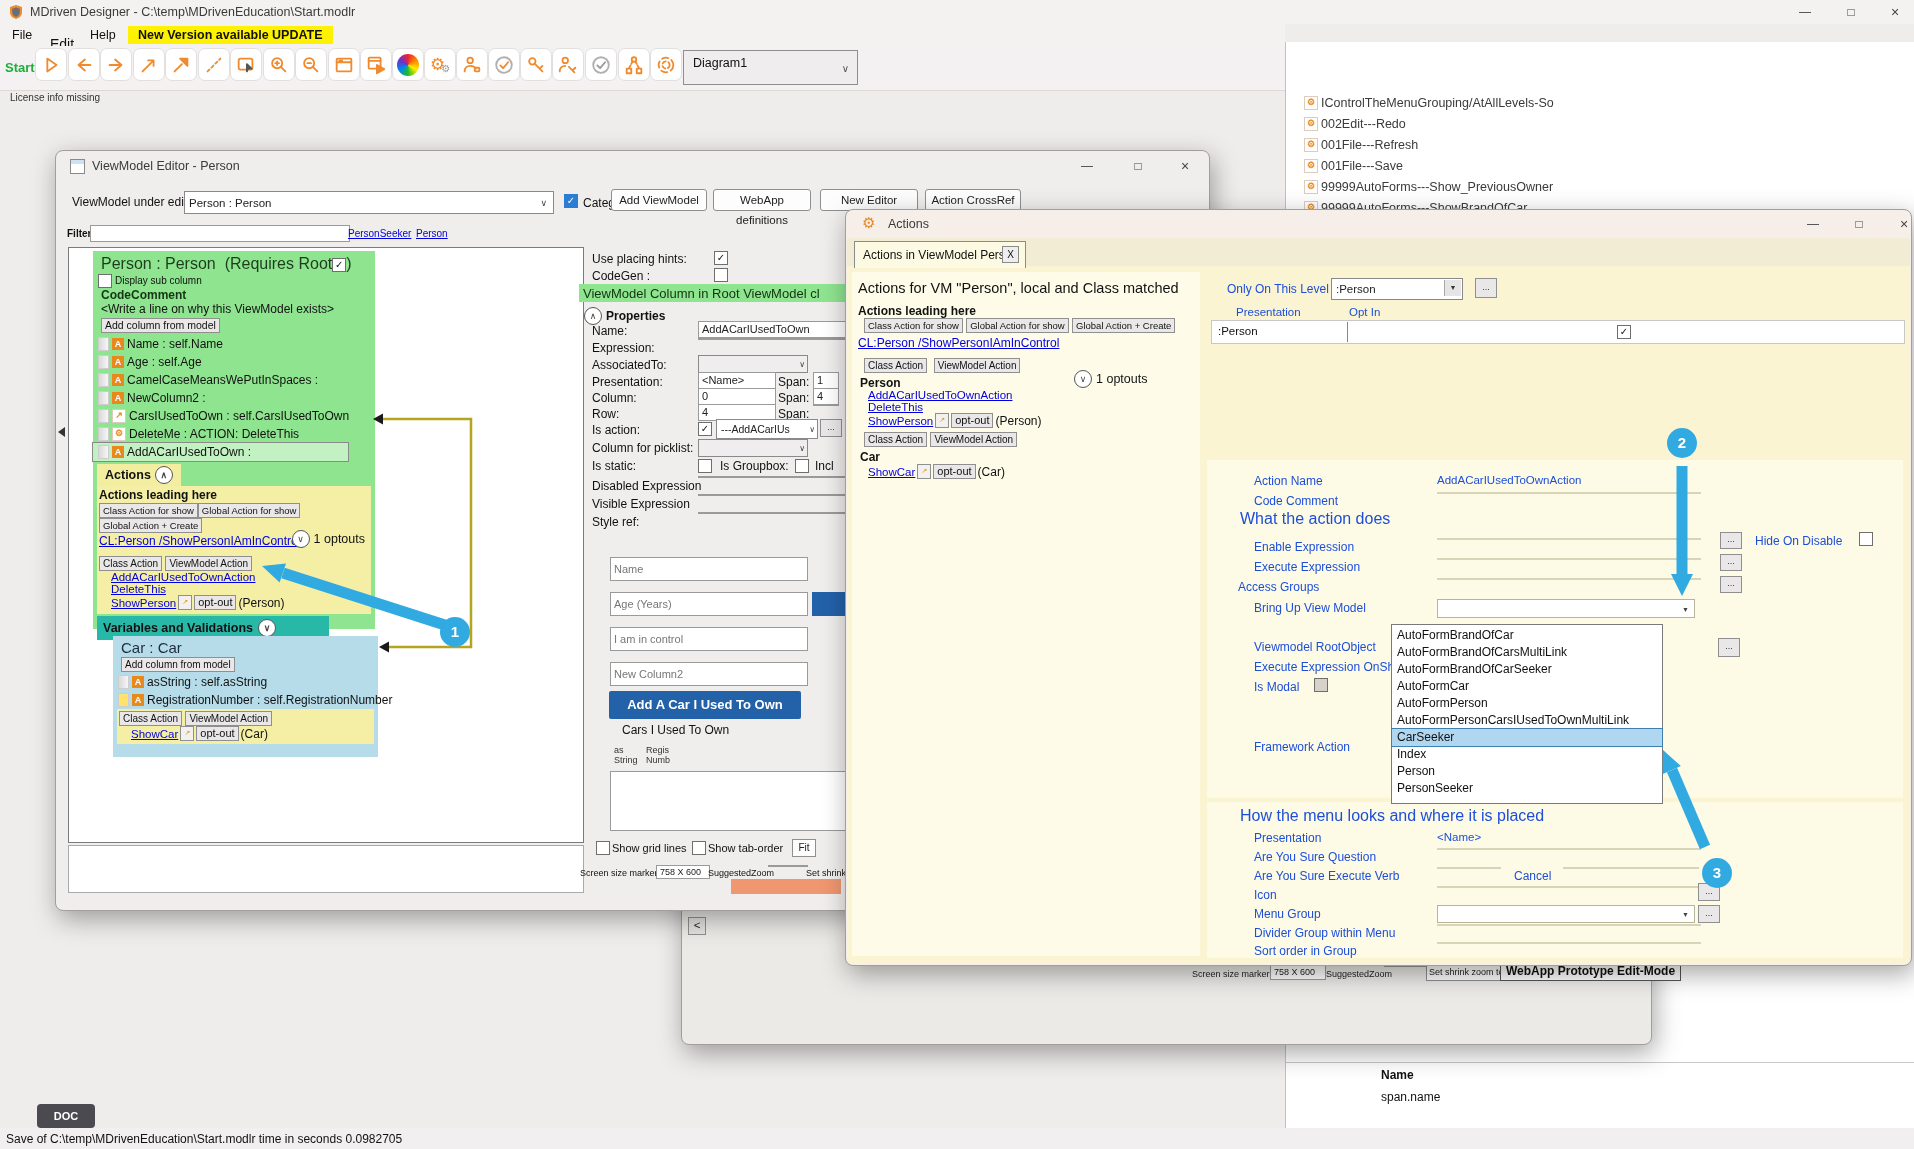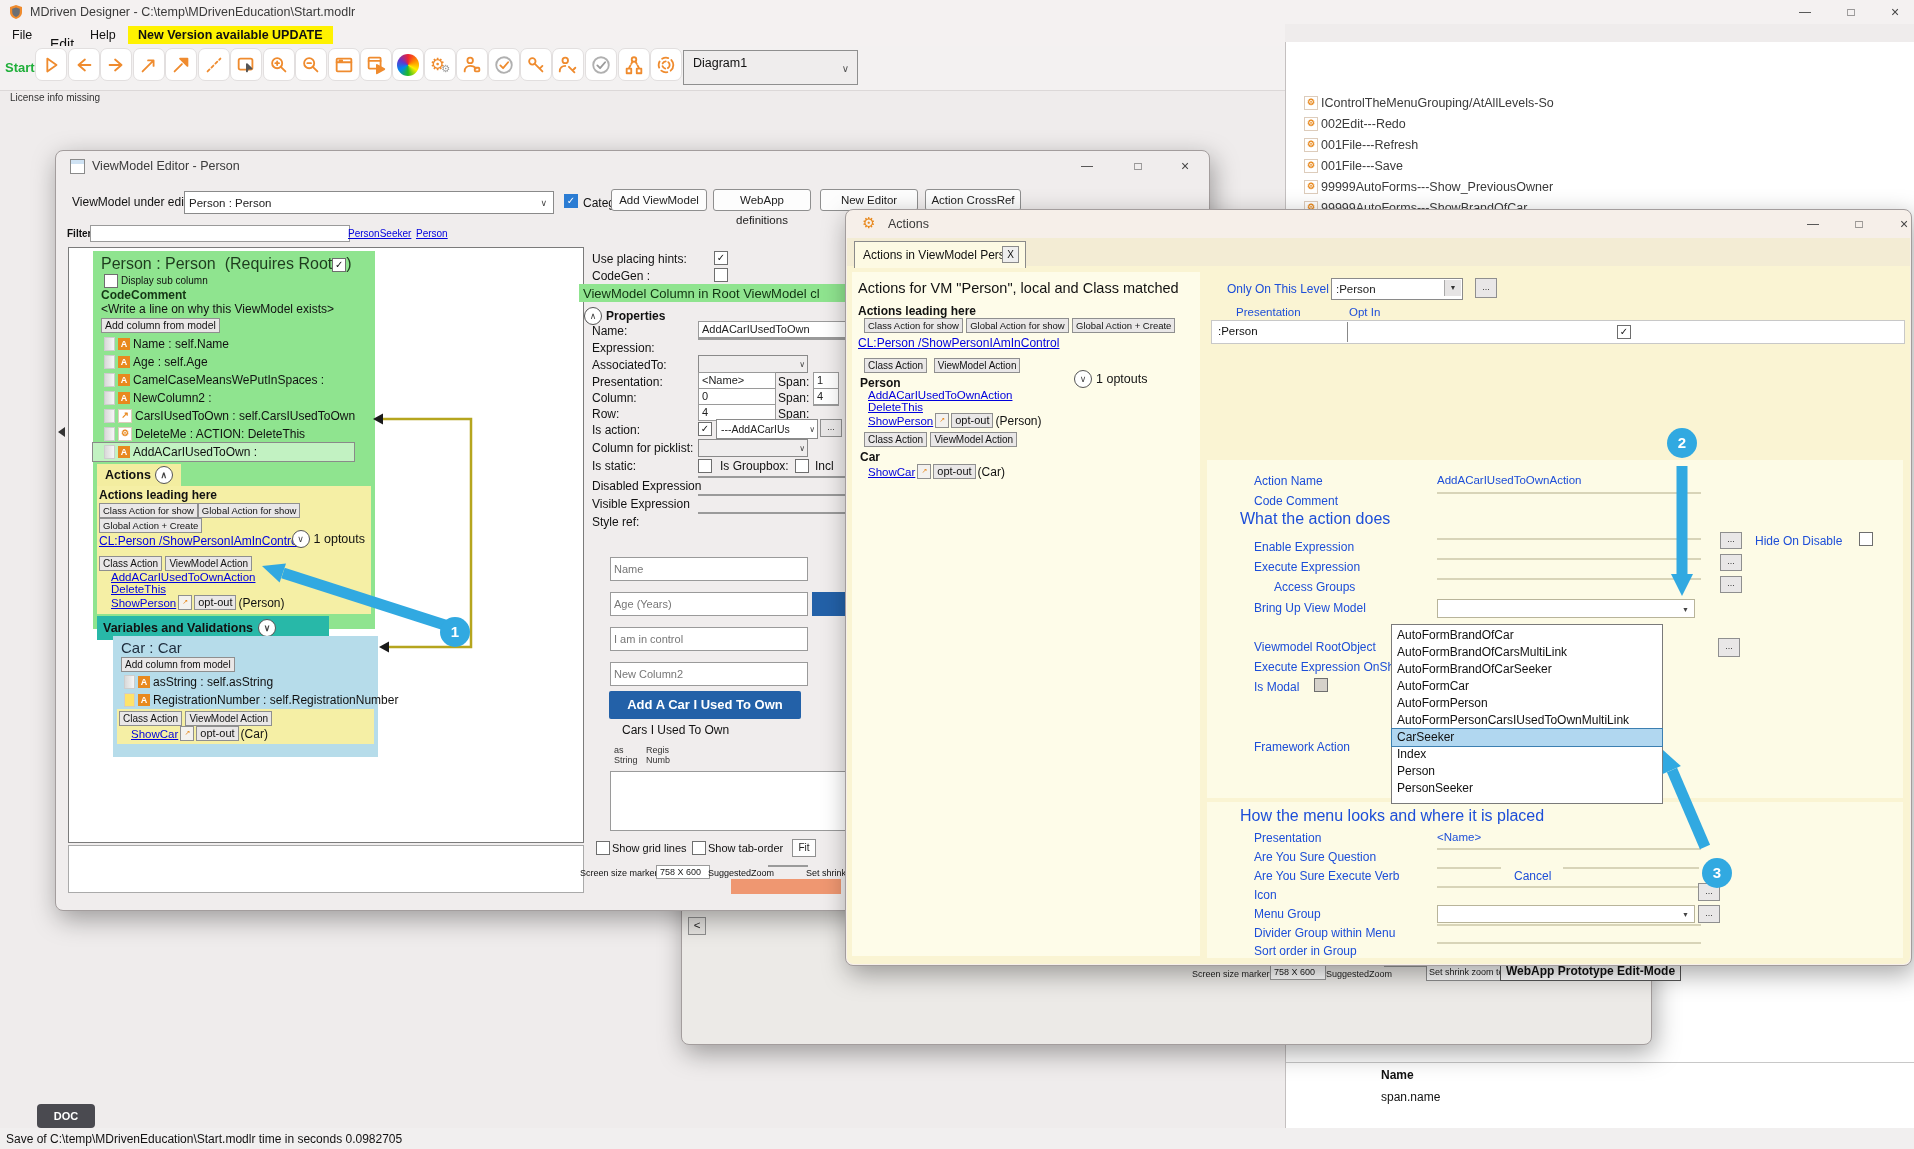--- a/index.html
+++ b/index.html
@@ -16,21 +16,21 @@
   .chk.on::after{content:"✓"}
   .chk.blue{background:#2b7cd3;border-color:#2b7cd3;color:#fff}
   .chk.dis{background:#d6d2ca}
   .combo{position:absolute;background:#fff;border:1px solid #8a8a8a;overflow:hidden;white-space:nowrap}
   .combo .ctext{position:absolute;left:4px;top:50%;transform:translateY(-50%);font-size:11.5px;color:#222}
   .carr{position:absolute;right:2px;top:50%;transform:translateY(-50%);font-size:7px;color:#444}
   .dots{position:absolute;background:#e9e7e7;border:1px solid #8f8f8f;font-size:9px;text-align:center;color:#333;line-height:12px;cursor:pointer}
   .wctl{position:absolute;width:34px;height:20px;text-align:center;color:#444;font-size:12px;line-height:20px;cursor:pointer}
   .tbtn{position:absolute;top:48px;width:30px;height:31px;background:#fff;border:1px solid #e2dfdf;border-radius:7px;display:flex;align-items:center;justify-content:center;cursor:pointer}
   .tbtn svg{stroke:#ef8b2e;fill:none;stroke-width:2;stroke-linecap:round;stroke-linejoin:round}
-  .prow{display:flex;align-items:center;height:18px;font-size:12px;gap:3px;padding-left:11px;white-space:nowrap}
+  .prow{display:flex;align-items:center;height:18px;font-size:12px;gap:3px;padding-left:5px;white-space:nowrap}
   .grip{width:9px;height:12px;background:linear-gradient(90deg,#d9d9d9,#f6f6f6);border:1px solid #cdcdcd;flex:none}
   .aico{width:12px;height:12px;background:#e8891e;color:#fff;font-size:9px;font-weight:bold;text-align:center;line-height:12px;flex:none}
   .aico.wht{background:#fff;color:#e8891e;border:1px solid #dcb;line-height:10px}
   .mini{display:inline-block;width:12px;height:13px;background:#f3f1ee;border:1px solid #8f8f8f;font-size:7px;line-height:12px;text-align:center;color:#e8891e;vertical-align:middle}
   .cc{display:inline-flex;width:16px;height:16px;border:1.5px solid #555;border-radius:50%;align-items:center;justify-content:center;font-size:9px;color:#444;background:#fff;flex:none}
   .ylw{background:#f5efa5}
   .secbox{position:absolute;background:#fdfbe6}
   .alabel{position:absolute;font-size:12px;color:#1d4ed8;white-space:nowrap}
   .ddi{height:17px;line-height:17px;padding-left:5px;font-size:12px;white-space:nowrap;overflow:hidden;cursor:pointer}
   .ddi.sel{background:#b1d7f0;outline:1px solid #3c7fb1}
@@ -512,21 +512,21 @@
   <span class="fld" style="left:591px;top:282px;width:256px;border-color:#d8d4b8"></span>
   <span class="alabel" style="left:394px;top:300px;font-size:16px">What the action does</span>
   <span class="alabel" style="left:408px;top:330px">Enable Expression</span>
   <span class="fld" style="left:591px;top:328px;width:256px;border-color:#d8d4b8"></span>
   <span class="dots" style="left:874px;top:322px;width:20px;height:15px">...</span>
   <span class="alabel" style="left:909px;top:324px">Hide On Disable</span>
   <span class="chk" style="left:1013px;top:322px"></span>
   <span class="alabel" style="left:408px;top:350px">Execute Expression</span>
   <span class="fld" style="left:591px;top:348px;width:256px;border-color:#d8d4b8"></span>
   <span class="dots" style="left:874px;top:344px;width:20px;height:15px">...</span>
-  <span class="alabel" style="left:428px;top:370px">Access Groups</span>
+  <span class="alabel" style="left:392px;top:370px">Access Groups</span>
   <span class="fld" style="left:591px;top:368px;width:256px;border-color:#d8d4b8"></span>
   <span class="dots" style="left:874px;top:366px;width:20px;height:15px">...</span>
   <span class="alabel" style="left:408px;top:391px">Bring Up View Model</span>
   <div class="combo" style="left:591px;top:389px;width:256px;height:17px;border-color:#b8b49a">
     <span class="carr" style="font-size:7px;right:5px">▼</span>
   </div>
   <span class="alabel" style="left:408px;top:430px">Viewmodel RootObject</span>
   <span class="dots" style="left:872px;top:428px;width:20px;height:17px;line-height:15px">...</span>
   <span class="alabel" style="left:408px;top:450px">Execute Expression OnShow</span>
   <span class="alabel" style="left:408px;top:470px">Is Modal</span>

